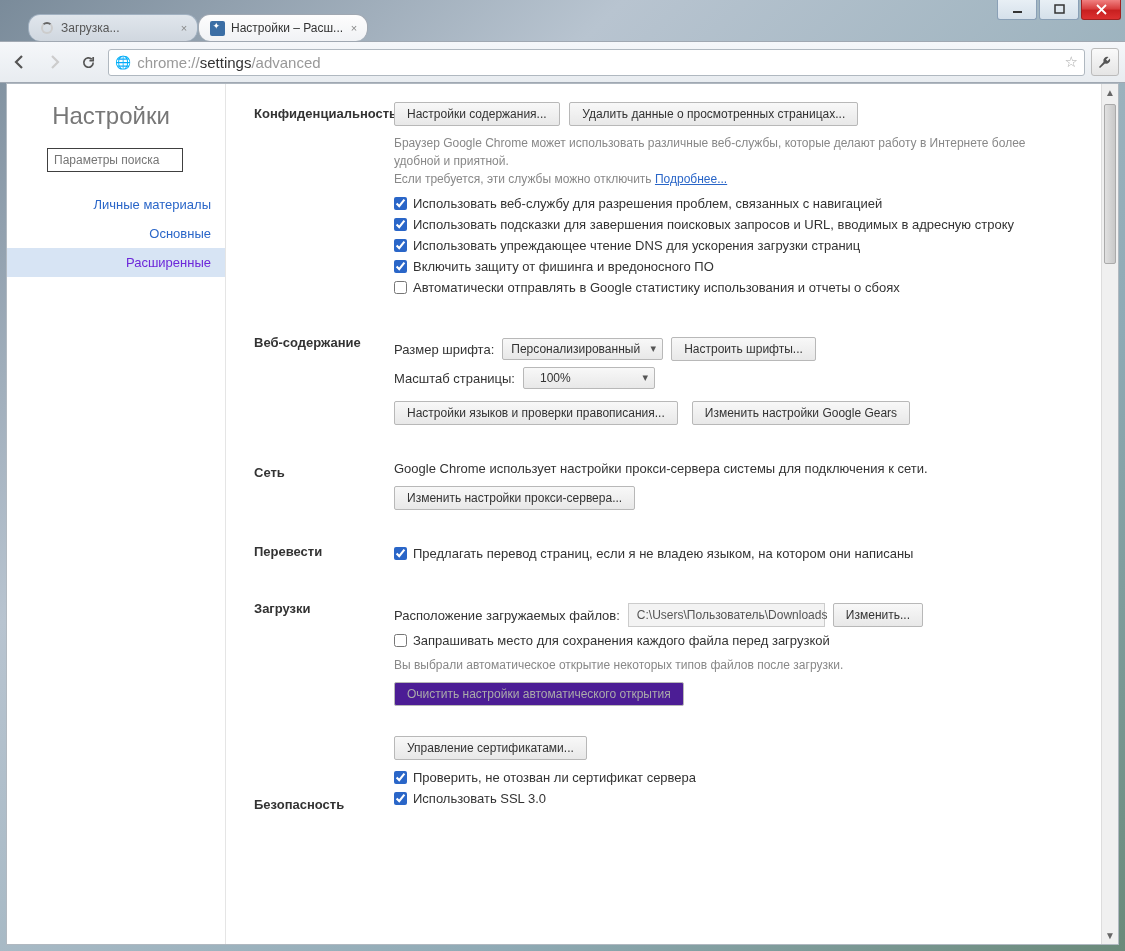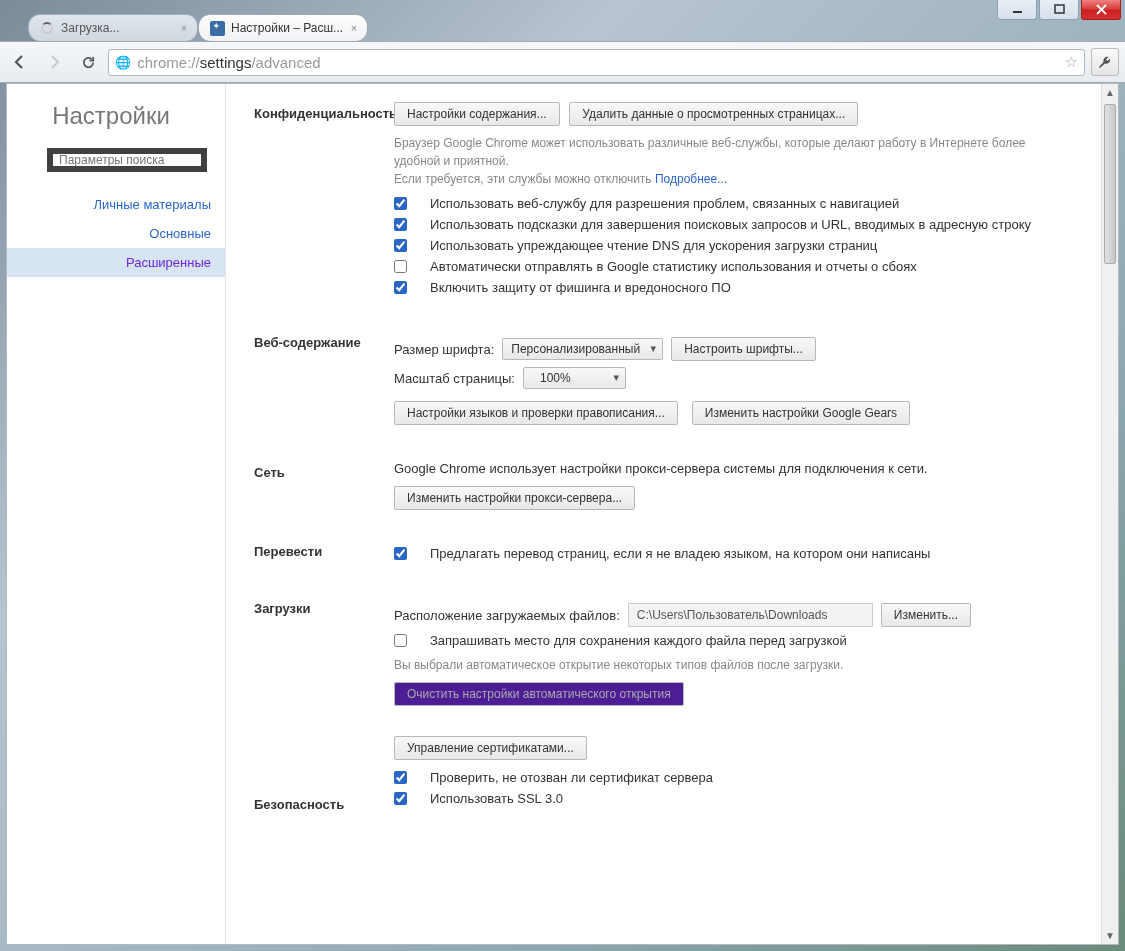--- a/index.html
+++ b/index.html
@@ -162,25 +162,25 @@
   font-size: 24px;
   color: #777;
   font-weight: normal;
   text-align: center;
   margin-bottom: 18px;
   padding-right:10px;
 }
 .search-settings {
   margin: 0 14px 18px 40px;
   height: 24px;
-  border: 6px solid #404040;
+  border: 1px solid #404040;
   padding: 2px 6px;
   font-size: 12px;
   color: #aaa;
-  width: 160px;
+  width: 136px;
 }
 .nav-list { list-style:none; }
 .nav-list li {
   text-align: right;
   padding: 7px 14px 7px 10px;
   font-size: 13px;
   color: #2a66c8;
   cursor: pointer;
 }
 .nav-list li.selected {
@@ -209,37 +209,37 @@
   border: 1px solid #b8b8b8;
   border-radius: 2px;
   padding: 4px 12px;
   font-size: 12px;
   color: #333;
   cursor: pointer;
   margin-right: 6px;
 }
 .btn.disabled { color:#aaa; background:#4c1d95; }
 .help-text { color:#888; font-size:12px; line-height:1.5; margin: 8px 0;}
-.link { color:#2a66c8; cursor:pointer;}
-.chk-row { margin: 6px 0; display:flex; align-items:center; gap:23px; }
+.link { color:#2a66c8; text-decoration:underline; cursor:pointer;}
+.chk-row { margin: 6px 0; display:flex; align-items:center; gap:6px; }
 .chk-row input[type=checkbox]{ width:13px;height:13px; accent-color:#2a66c8;}
 .select {
   display:inline-block;
   background: linear-gradient(#f8f8f8,#e8e8e8);
   border:1px solid #b8b8b8;
   border-radius:2px;
   padding: 3px 22px 3px 8px;
   font-size:12px;
   position:relative;
 }
 .select::after { content:"▾"; position:absolute; right:6px; top:3px; color:#555; font-size:11px;}
 .form-row { margin: 6px 0; display:flex; align-items:center; gap:8px; }
 .path-input {
   background:#f3f3f3; border:1px solid #ccc; padding:4px 8px;
-  font-size:12px; color:#555; width:245px;
+  font-size:12px; color:#555; width:197px;
 }
 </style>
 </head>
 <body>
 
 <div class="window-controls">
   <div class="win-btn">
     <svg width="11" height="11">
         <line x1="1" y1="8" x2="10" y2="8" stroke="#333" stroke-width="2"></line>
       </svg>
@@ -333,41 +333,41 @@
         </div>
         <div class="chk-row">
           <input type="checkbox" checked="" style="">
           <span>Использовать подсказки для завершения поисковых запросов и URL, вводимых в адресную строку</span>
         </div>
         <div class="chk-row">
           <input type="checkbox" checked="" style="">
           <span>Использовать упреждающее чтение DNS для ускорения загрузки страниц</span>
         </div>
         <div class="chk-row">
+          <input type="checkbox" checked="" style="">
+          <span>Включить защиту от фишинга и вредоносного ПО</span>
+        </div>
+        <div class="chk-row">
           <input type="checkbox" style="">
           <span>Автоматически отправлять в Google статистику использования и отчеты о сбоях</span>
-        </div>
-        <div class="chk-row">
-          <input type="checkbox" checked="" style="">
-          <span>Включить защиту от фишинга и вредоносного ПО</span>
         </div>
       </div>
     </div>
 
     <div class="section">
       <div class="section-title">Веб-содержание</div>
       <div class="section-body">
         <div class="form-row">
           <span>Размер шрифта:</span>
           <span class="select">Персонализированный</span>
           <span class="btn">Настроить шрифты...</span>
         </div>
         <div class="form-row">
           <span>Масштаб страницы:</span>
-          <span class="select" style="width:103px;padding-left:16px;">100%</span>
+          <span class="select" style="width:132px;padding-left:16px;">100%</span>
         </div>
         <div class="form-row" style="margin-top:12px;">
           <span class="btn">Настройки языков и проверки правописания...</span>
           <span class="btn">Изменить настройки Google Gears</span>
         </div>
       </div>
     </div>
 
     <div class="section">
       <div class="section-title">Сеть</div>

